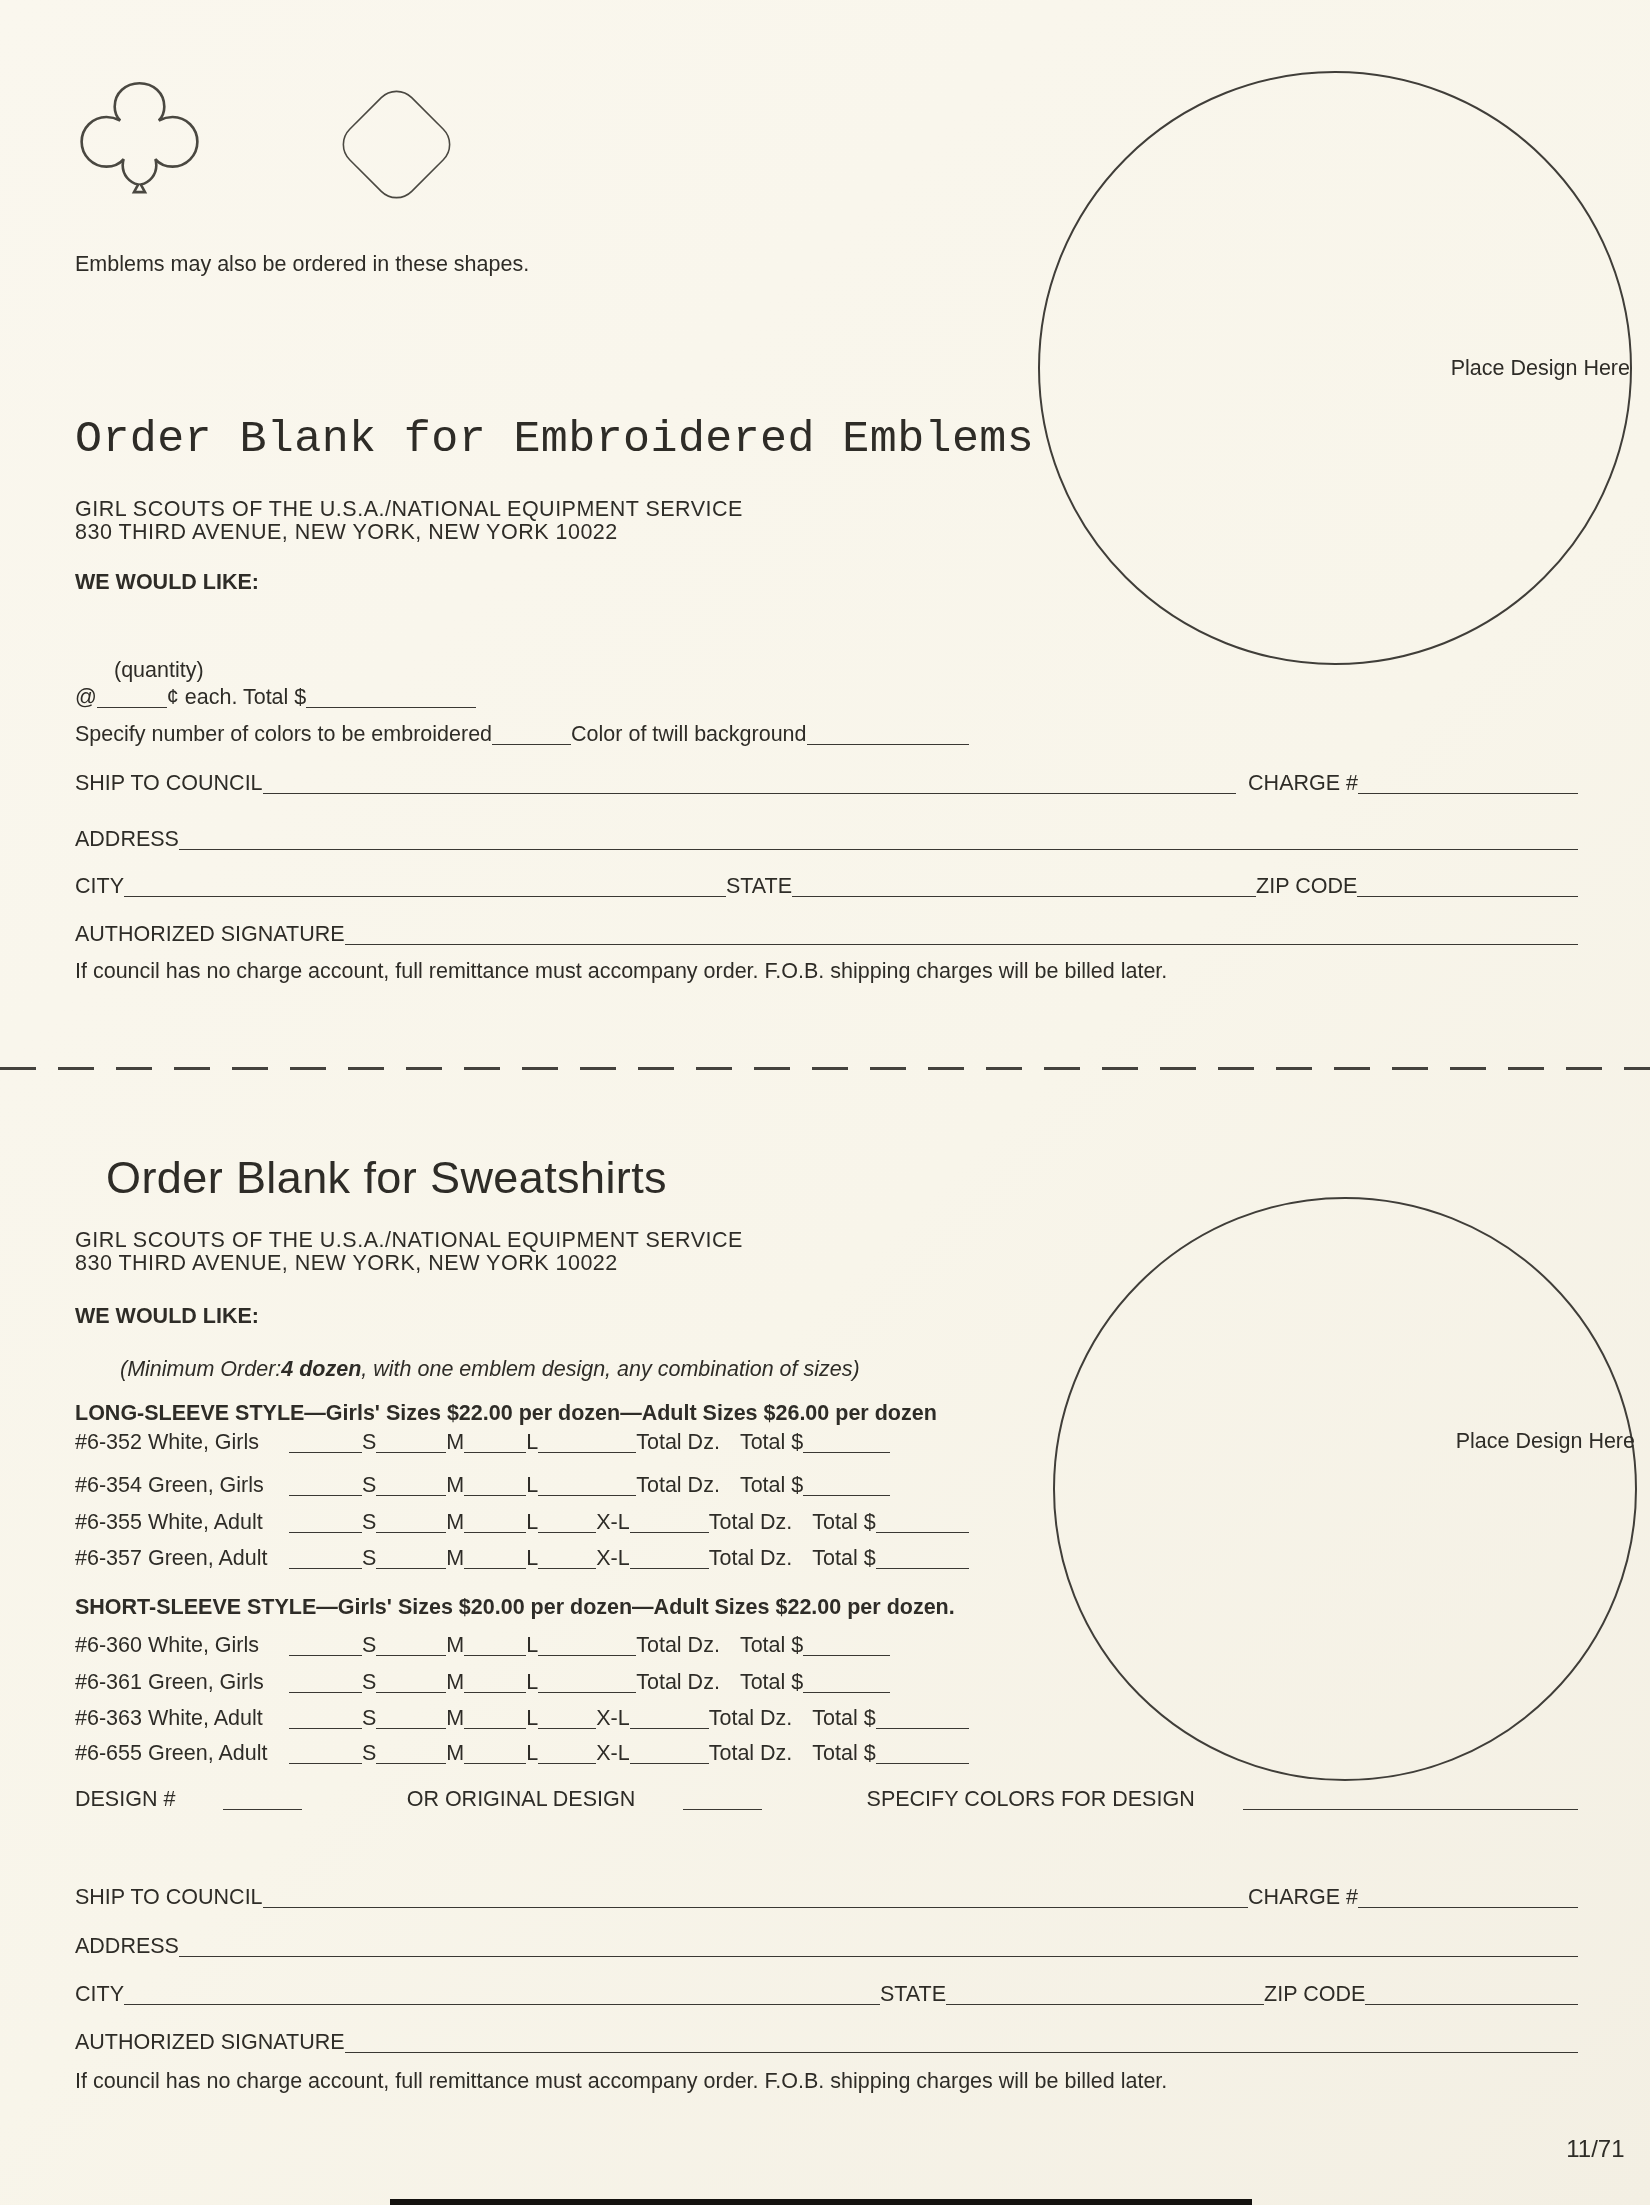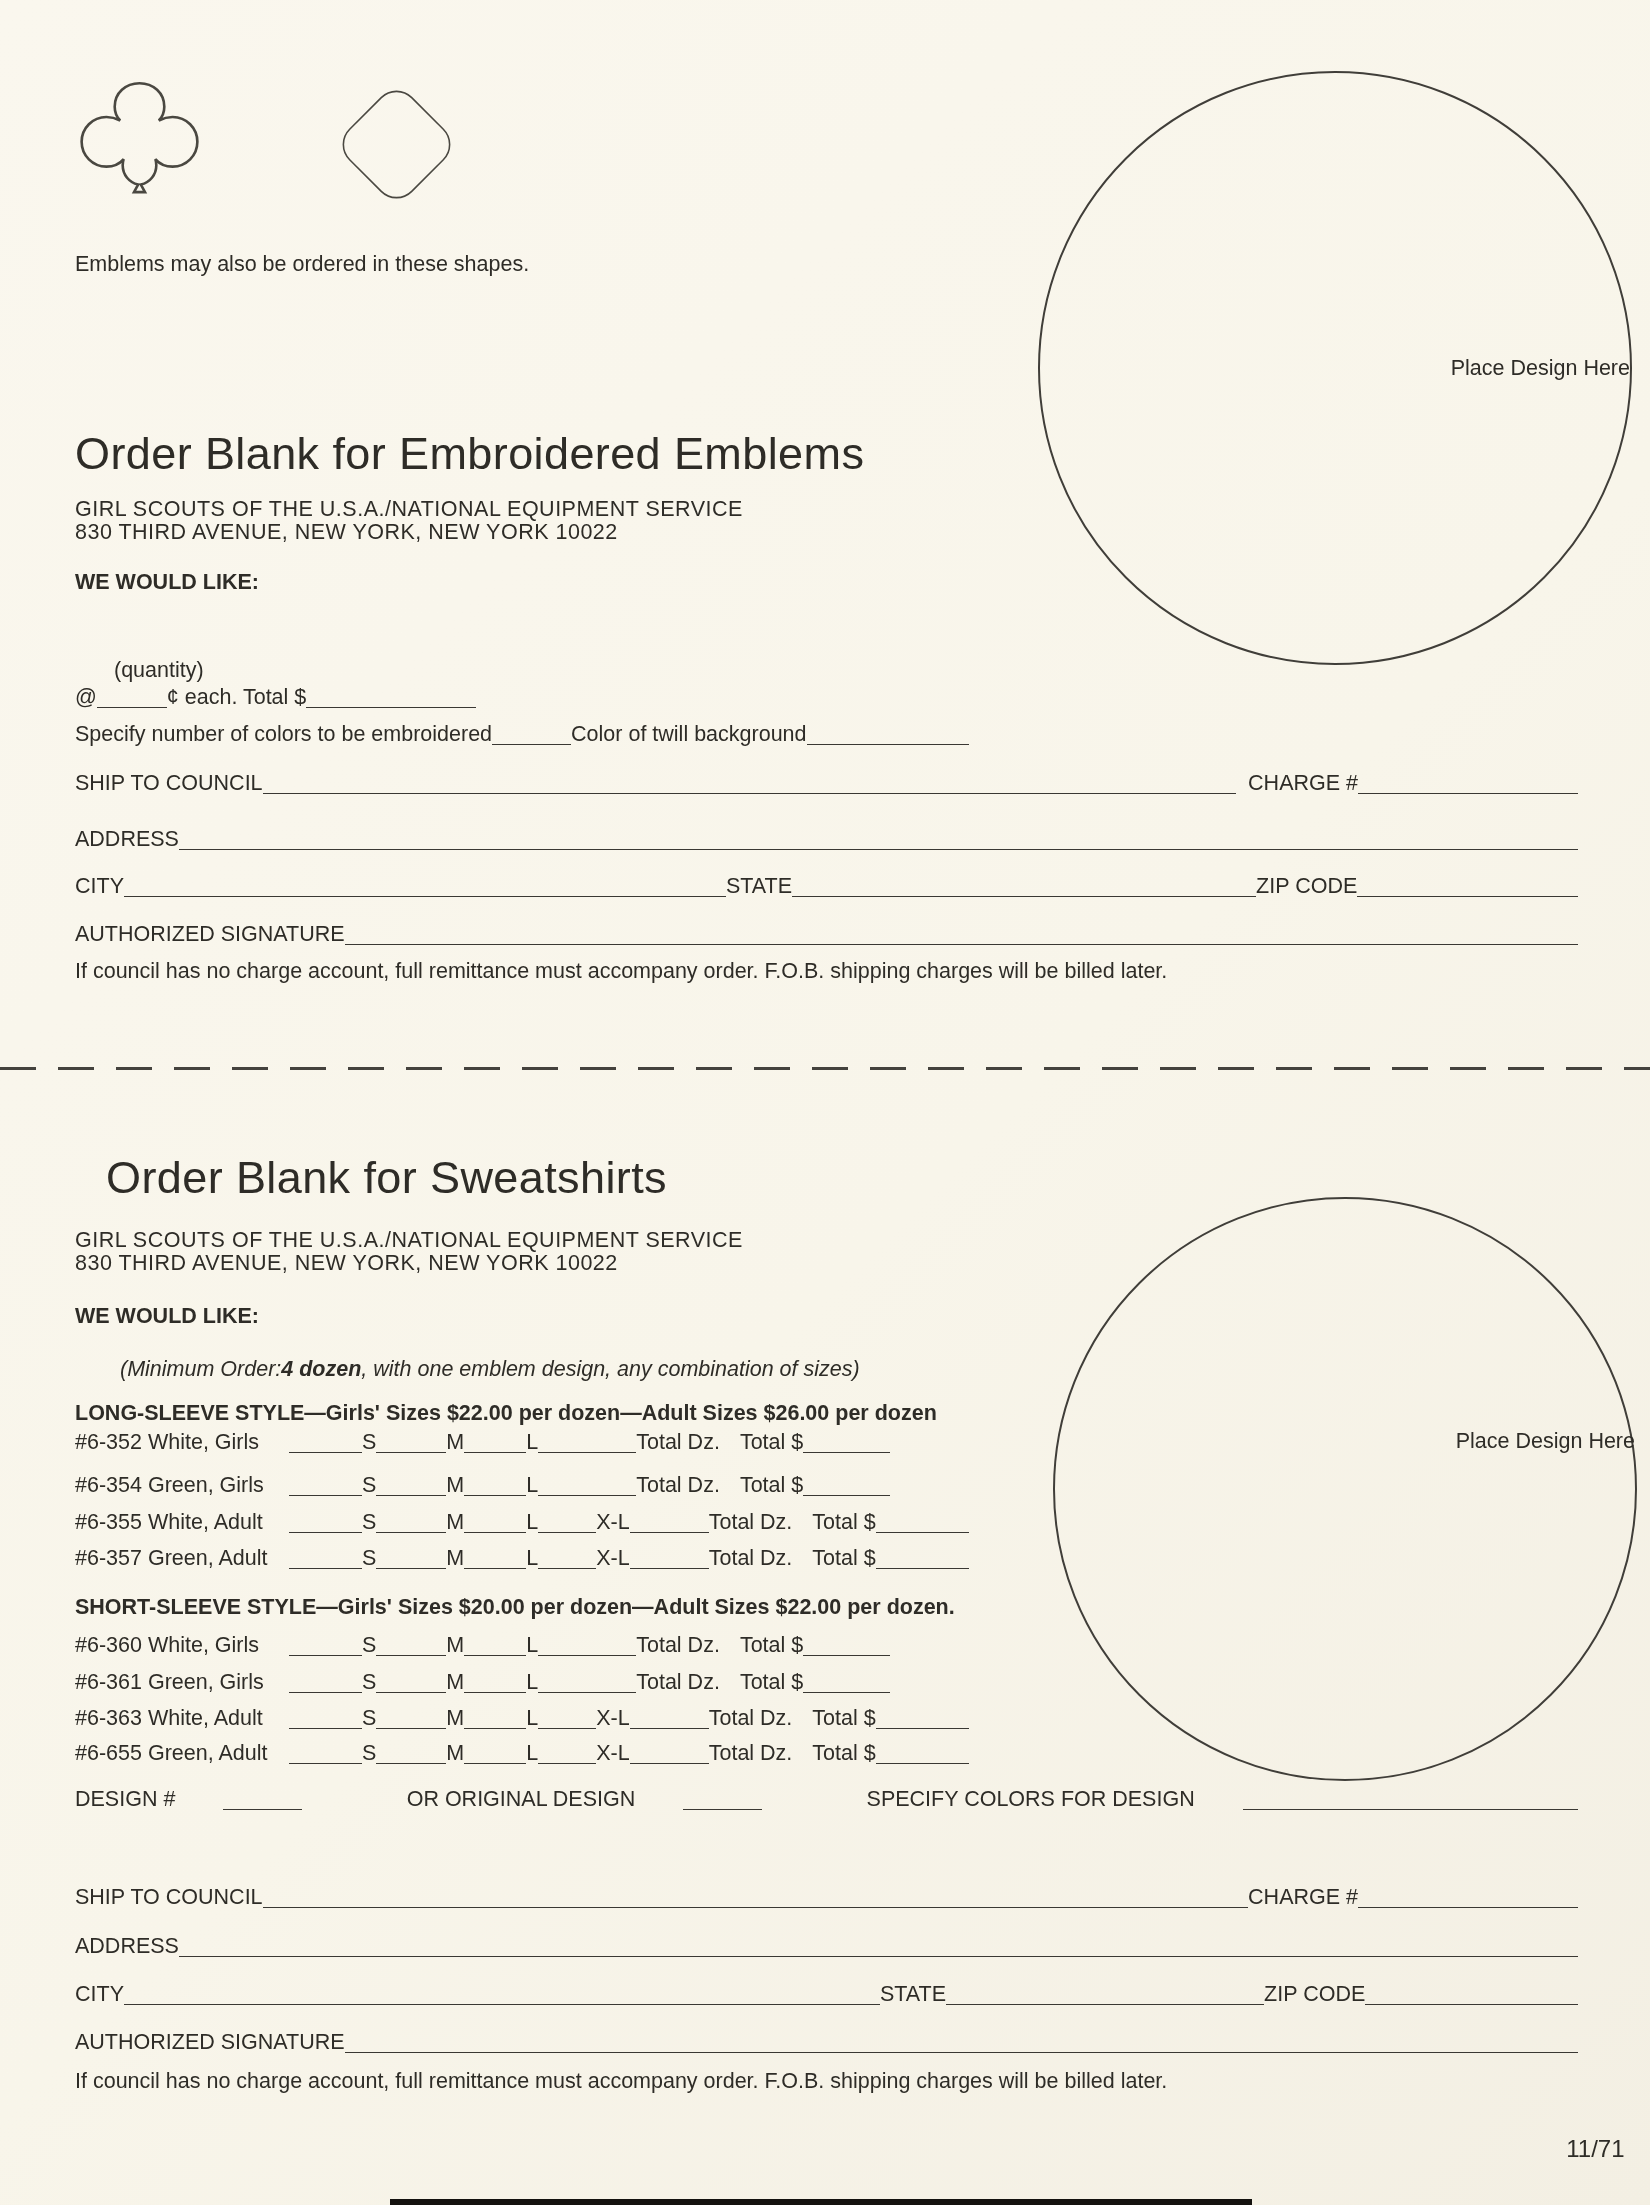--- a/index.html
+++ b/index.html
@@ -66,21 +66,21 @@
   </div>
 
   <div class="line" style="top:252px;">
     <span>Emblems may also be ordered in these shapes.</span>
   </div>
 
   <div class="circle" style="left:1038px;top:71px;width:590px;height:590px;align-items:center;">
     <span class="pd">Place Design Here</span>
   </div>
 
-  <div class="line h1" style="top:428px;">
+  <div class="line h1" style="top:414px;font-family:Liberation Mono, monospace;">
     <span>Order Blank for Embroidered Emblems</span>
   </div>
 
   <div class="line org" style="top:497px;">
     <span>GIRL SCOUTS OF THE U.S.A./NATIONAL EQUIPMENT SERVICE</span>
   </div>
   <div class="line org" style="top:520px;">
     <span>830 THIRD AVENUE, NEW YORK, NEW YORK 10022</span>
   </div>
 

